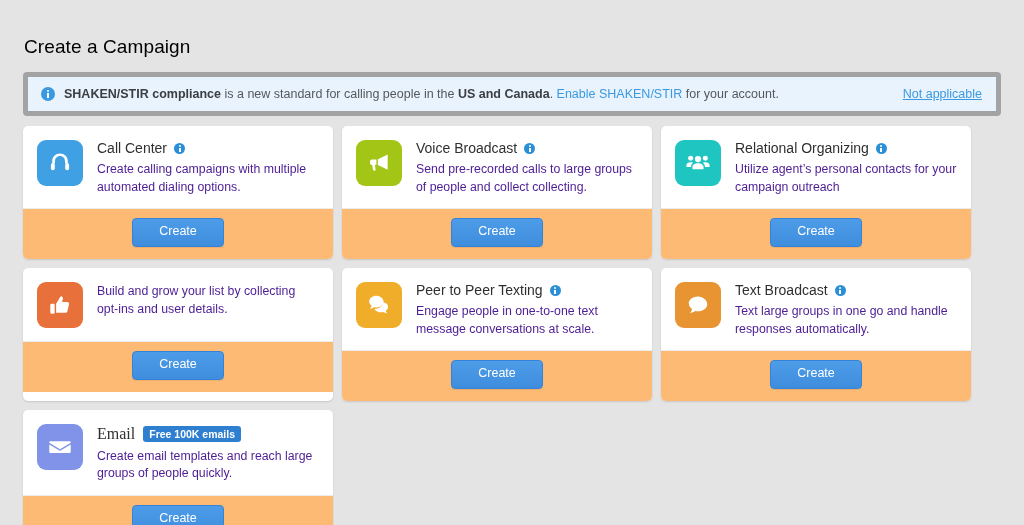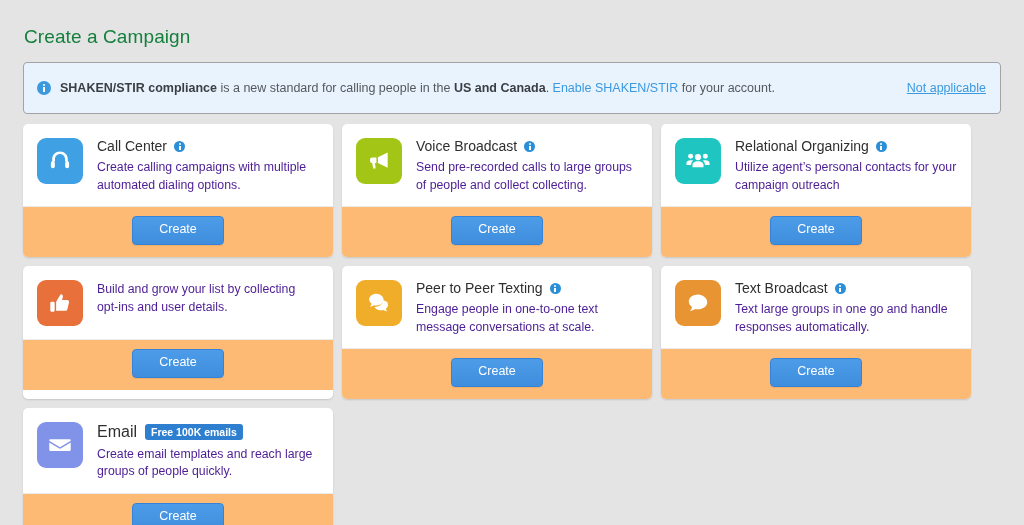--- a/index.html
+++ b/index.html
@@ -10,35 +10,35 @@
     overflow: hidden;
   }
   .page {
     position: relative;
     width: 1024px; height: 525px;
     box-sizing: border-box;
     padding: 0 23px;
   }
   .page-title {
     font-size: 19px;
-    color: #15803d;
+    color: #000000;
     font-weight: 400;
     margin: 0;
-    padding: 26px 0 14px 1px;
+    padding: 36px 0 14px 1px;
     letter-spacing: .1px;
   }
 
   
   .banner {
     display: flex;
     align-items: center;
     background: #e8f3fe;
-    border: 1px solid #a3a3a3;
+    border: 5px solid #a3a3a3;
     border-radius: 4px;
-    height: 52px;
+    height: 44px;
     padding: 0 14px 0 13px;
     font-size: 12.5px;
     color: #55585c;
     box-sizing: border-box;
   }
   .banner-text { flex: 1 1 auto; line-height: 1; white-space: nowrap; }
   .banner-text b { color: #3b3e42; font-weight: 700; }
   .banner-link { color: #3b99e0; text-decoration: none; }
   .banner-action {
     color: #3b99e0;
@@ -161,21 +161,21 @@
     border: 1px solid #3583d8;
     border-radius: 4px;
     background: linear-gradient(to bottom, #4d9ce8 0%, #3f8ede 100%);
     color: #fff;
     font-size: 12.5px;
     padding: 6px 26px 7px 26px;
     cursor: pointer;
     line-height: 1.1;
     box-shadow: 0 1px 1px rgba(0,0,0,.07);
   }
-  .email-title { font-size: 16px; }
+  .email-title { font-size: 16px; font-family: Liberation Serif, serif; }
 </style>
 </head>
 <body>
 
 <div class="page">
 
   <h1 class="page-title">Create a Campaign</h1>
 
   <div class="banner">
     <span class="info-dot"></span>

